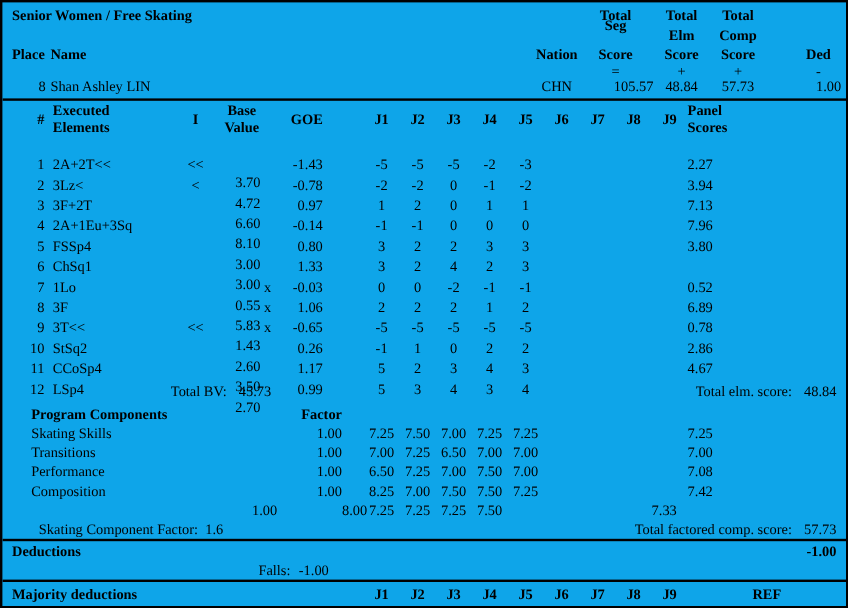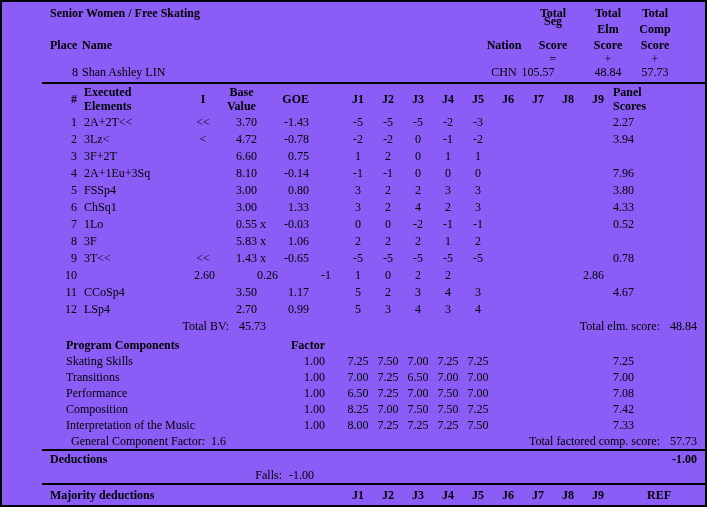--- a/index.html
+++ b/index.html
@@ -1,44 +1,43 @@
 <!DOCTYPE html>
 <html><head>
 <meta charset="utf-8">
 <style>
   html,body{margin:0;padding:0;background:#fff;}
   *{box-sizing:border-box;}
   .page{
     position:relative;
     width:707px;height:507px;
     border:2px solid #000;
-    background:#8b5cf6;
+    background:#0ea5e9;
     color:#000;
     font-family:"Liberation Serif","DejaVu Serif",serif;
     font-size:12px;
     overflow:hidden;
-    padding-left:40px;
   }
   .b{font-weight:bold;}
   
   .hdr{position:relative;height:82px;border-bottom:2px solid #000;}
   .hdr .abs{position:absolute;line-height:13px;}
   .col-c{text-align:center;}
   
   .erow{
     display:grid;
     grid-template-columns:38px 114px 18px 45px 14px 38px 34px repeat(9,30px) 1fr;
     height:17px;line-height:17px;align-items:center;
   }
   .erow-h{height:30px;line-height:14px;align-items:center;}
   .c{white-space:nowrap;overflow:visible;}
   .num{text-align:right;padding-right:3px;}
   .name{padding-left:4px;text-align:left;}
   .info{text-align:center;}
-  .bv{text-align:right;}
+  .bv{text-align:right;margin-top:30px;}
   .xm{text-align:left;padding-left:3px;}
   .goe{text-align:right;}
   .jc{text-align:center;}
   .panel{text-align:left;padding-right:8px;}
   .span2{grid-column:4 / span 2;text-align:center;}
   
   .flexrow{display:flex;height:17px;line-height:17px;justify-content:space-between;}
   .lg{display:flex;}
   .rg{display:flex;padding-right:8px;}
   .tbv-label{width:187px;text-align:right;}
@@ -94,21 +93,21 @@
     <div class="abs col-c b" style="left:586px;top:21px;width:54px;">Comp</div>
     <div class="abs col-c b" style="left:586px;top:37px;width:54px;">Score</div>
     <div class="abs col-c" style="left:586px;top:51px;width:54px;">+</div>
 
     <div class="abs col-c b" style="left:658px;top:37px;width:44px;">Ded</div>
     <div class="abs col-c" style="left:658px;top:51px;width:44px;">-</div>
 
     <div class="abs" style="left:0;top:64px;width:36px;text-align:right;">8</div>
     <div class="abs" style="left:40px;top:64px;">Shan Ashley LIN</div>
     <div class="abs col-c" style="left:438px;top:64px;width:48px;">CHN</div>
-    <div class="abs col-c" style="left:469px;top:64px;width:54px;">105.57</div>
+    <div class="abs col-c" style="left:499px;top:64px;width:54px;">105.57</div>
     <div class="abs col-c" style="left:540px;top:64px;width:52px;">48.84</div>
     <div class="abs col-c" style="left:586px;top:64px;width:54px;">57.73</div>
     <div class="abs" style="left:658px;top:64px;width:41px;text-align:right;">1.00</div>
   </div>
 
   <div>
     <div class="erow erow-h">
       <div class="c num b">#</div>
       <div class="c name b">
         <div>Executed</div>
@@ -175,31 +174,32 @@
         <div class="c jc"></div>
         <div class="c panel">3.94</div>
       </div>
 
       <div class="erow">
         <div class="c num">3</div>
         <div class="c name">3F+2T</div>
         <div class="c info"></div>
         <div class="c bv">6.60</div>
         <div class="c xm"></div>
-        <div class="c goe">0.75</div>
+        <div class="c goe">0.97</div>
         <div class="c"></div>
         <div class="c jc">1</div>
         <div class="c jc">2</div>
         <div class="c jc">0</div>
         <div class="c jc">1</div>
         <div class="c jc">1</div>
         <div class="c jc"></div>
         <div class="c jc"></div>
         <div class="c jc"></div>
         <div class="c jc"></div>
+        <div class="c panel">7.13</div>
       </div>
 
       <div class="erow">
         <div class="c num">4</div>
         <div class="c name">2A+1Eu+3Sq</div>
         <div class="c info"></div>
         <div class="c bv">8.10</div>
         <div class="c xm"></div>
         <div class="c goe">-0.14</div>
         <div class="c"></div>
@@ -245,21 +245,20 @@
         <div class="c"></div>
         <div class="c jc">3</div>
         <div class="c jc">2</div>
         <div class="c jc">4</div>
         <div class="c jc">2</div>
         <div class="c jc">3</div>
         <div class="c jc"></div>
         <div class="c jc"></div>
         <div class="c jc"></div>
         <div class="c jc"></div>
-        <div class="c panel">4.33</div>
       </div>
 
       <div class="erow">
         <div class="c num">7</div>
         <div class="c name">1Lo</div>
         <div class="c info"></div>
         <div class="c bv">0.55</div>
         <div class="c xm">x</div>
         <div class="c goe">-0.03</div>
         <div class="c"></div>
@@ -285,20 +284,21 @@
         <div class="c"></div>
         <div class="c jc">2</div>
         <div class="c jc">2</div>
         <div class="c jc">2</div>
         <div class="c jc">1</div>
         <div class="c jc">2</div>
         <div class="c jc"></div>
         <div class="c jc"></div>
         <div class="c jc"></div>
         <div class="c jc"></div>
+        <div class="c panel">6.89</div>
       </div>
 
       <div class="erow">
         <div class="c num">9</div>
         <div class="c name">3T&lt;&lt;</div>
         <div class="c info">&lt;&lt;</div>
         <div class="c bv">1.43</div>
         <div class="c xm">x</div>
         <div class="c goe">-0.65</div>
         <div class="c"></div>
@@ -309,20 +309,21 @@
         <div class="c jc">-5</div>
         <div class="c jc"></div>
         <div class="c jc"></div>
         <div class="c jc"></div>
         <div class="c jc"></div>
         <div class="c panel">0.78</div>
       </div>
 
       <div class="erow">
         <div class="c num">10</div>
+        <div class="c name">StSq2</div>
         <div class="c info"></div>
         <div class="c bv">2.60</div>
         <div class="c xm"></div>
         <div class="c goe">0.26</div>
         <div class="c"></div>
         <div class="c jc">-1</div>
         <div class="c jc">1</div>
         <div class="c jc">0</div>
         <div class="c jc">2</div>
         <div class="c jc">2</div>
@@ -448,38 +449,37 @@
         <div class="c jc">7.50</div>
         <div class="c jc">7.25</div>
         <div class="c jc"></div>
         <div class="c jc"></div>
         <div class="c jc"></div>
         <div class="c jc"></div>
         <div class="c panel">7.42</div>
       </div>
 
       <div class="crow">
-        <div class="c cname">Interpretation of the Music</div>
         <div class="c cfac">1.00</div>
         <div class="c"></div>
         <div class="c jc">8.00</div>
         <div class="c jc">7.25</div>
         <div class="c jc">7.25</div>
         <div class="c jc">7.25</div>
         <div class="c jc">7.50</div>
         <div class="c jc"></div>
         <div class="c jc"></div>
         <div class="c jc"></div>
         <div class="c jc"></div>
         <div class="c panel">7.33</div>
       </div>
 
     <div class="flexrow" style="height:16px;line-height:16px;">
       <div class="lg">
-        <div class="gcf-label">General Component Factor:</div>
+        <div class="gcf-label">Skating Component Factor:</div>
         <div class="gcf-val">1.6</div>
       </div>
       <div class="rg">
         <div class="lbl">Total factored comp. score:</div>
         <div>57.73</div>
       </div>
     </div>
   </div>
 
   <div class="ded" style="border-top:2px solid #000;">

